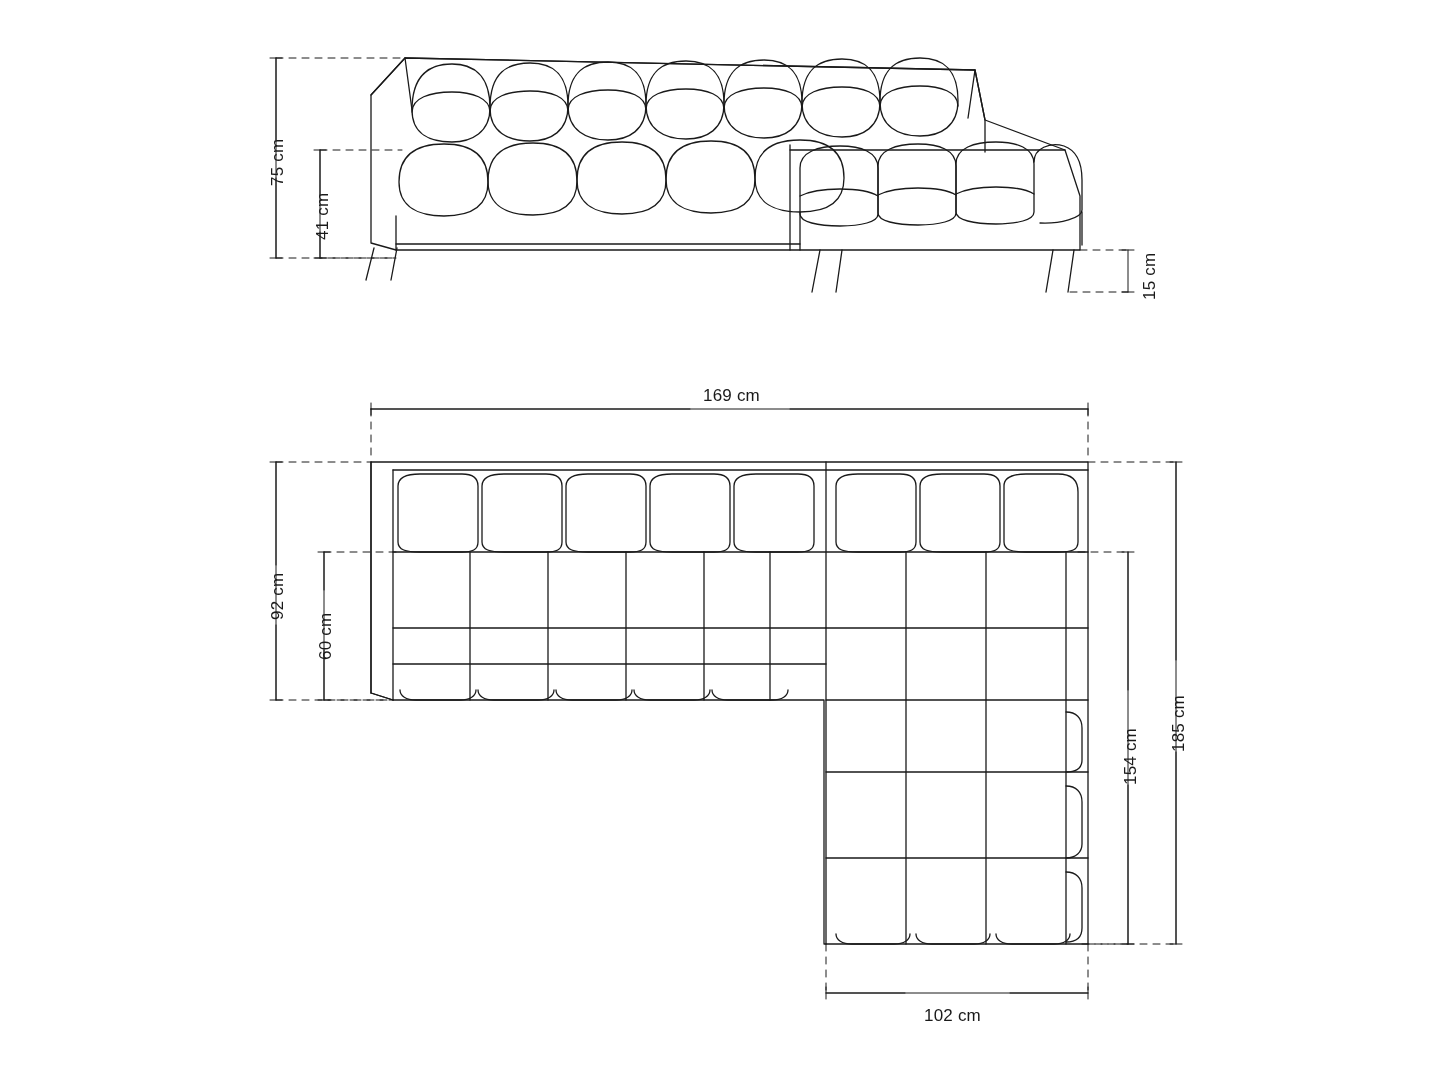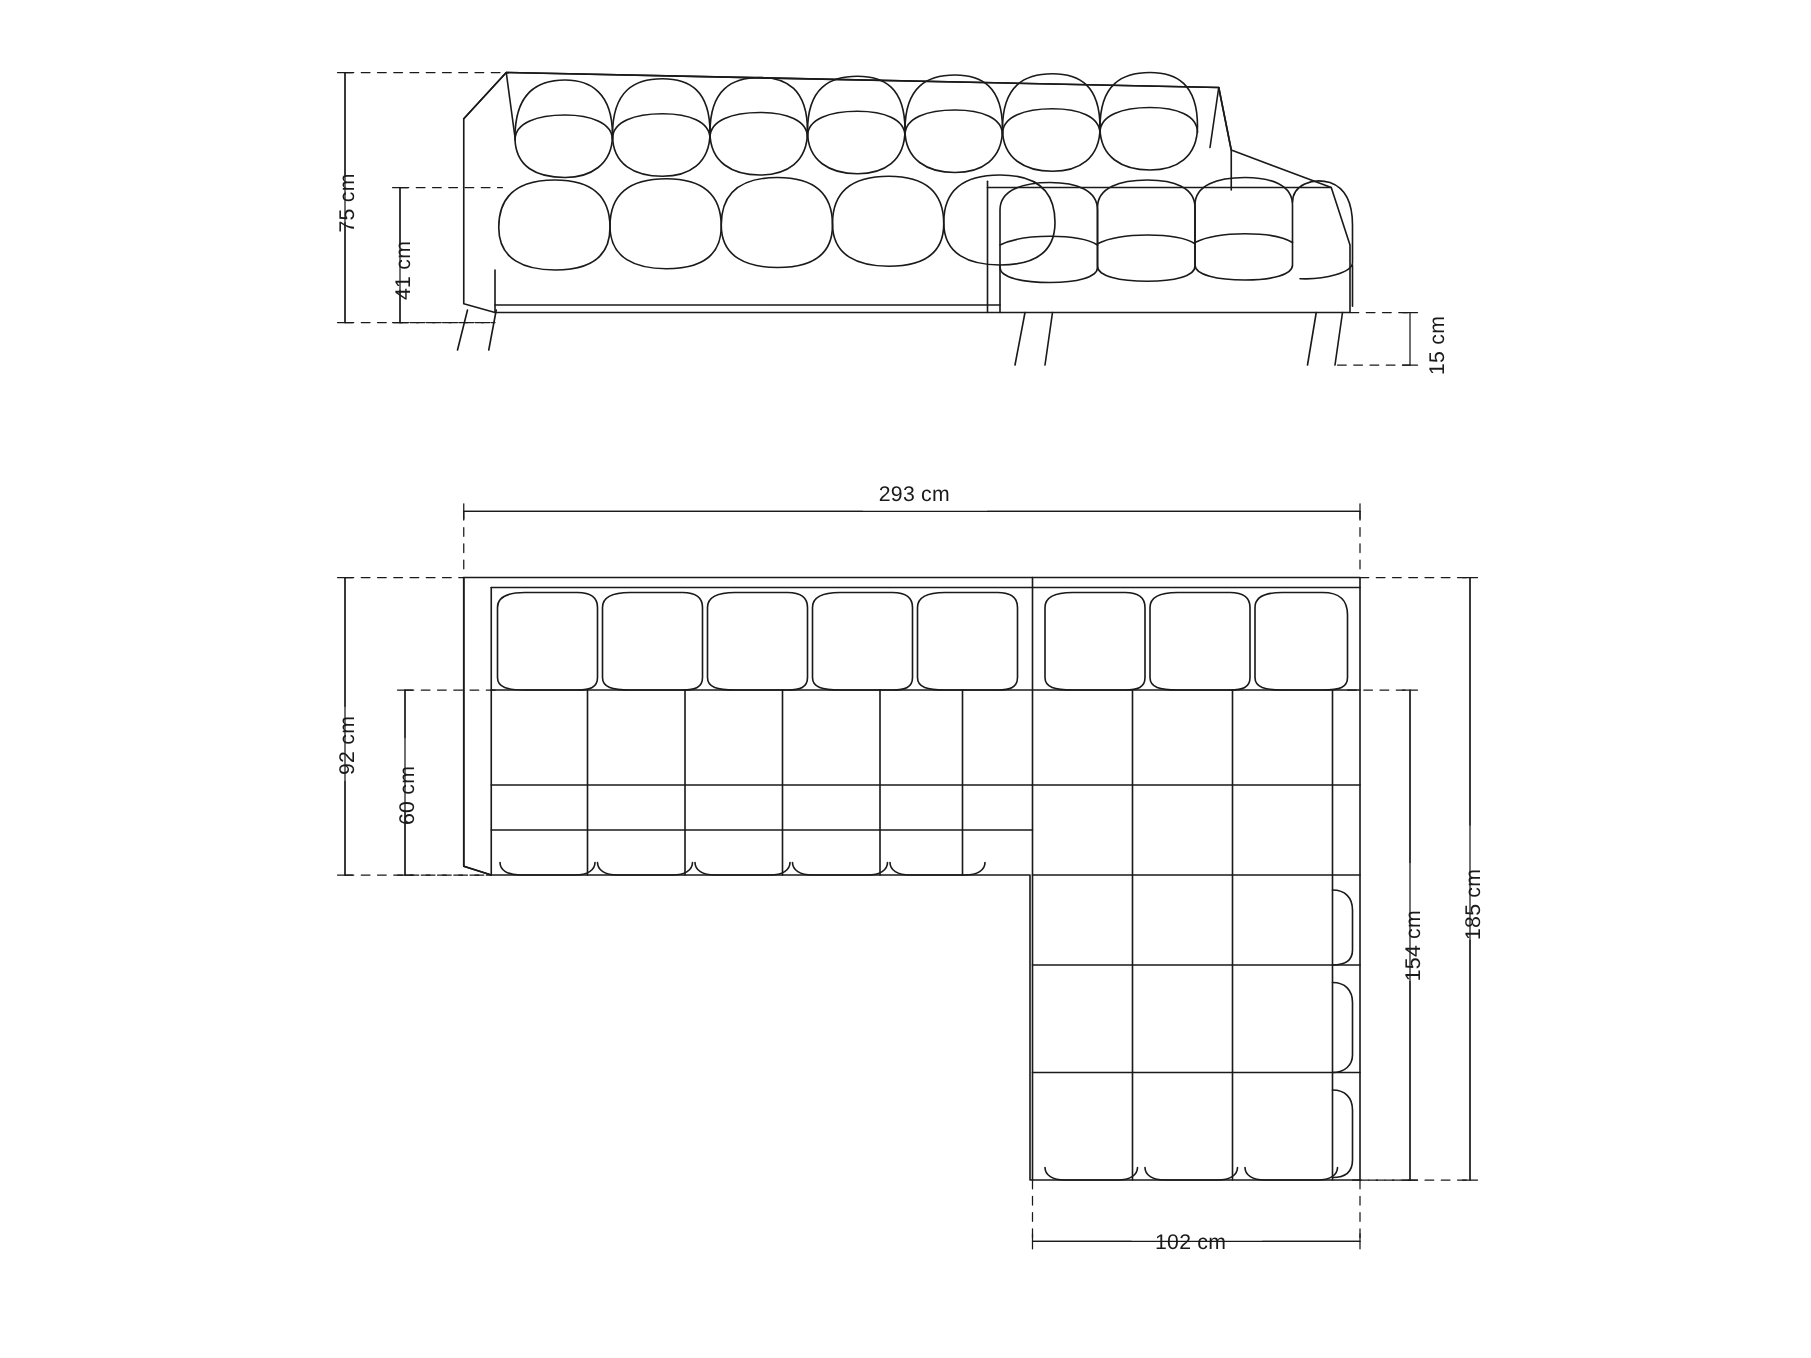--- a/index.html
+++ b/index.html
@@ -227,25 +227,25 @@
       </g>
     </g>
   </svg>
 
   <div class="dim-label vertical" style="left:268px; top:186px; transform:rotate(-90deg);">75 cm</div>
 
   <div class="dim-label vertical" style="left:313px; top:240px; transform:rotate(-90deg);">41 cm</div>
 
   <div class="dim-label vertical" style="left:1140px; top:300px; transform:rotate(-90deg);">15 cm</div>
 
-  <div class="dim-label" style="left:703px; top:386px;">293 cm</div>
+  <div class="dim-label" style="left:703px; top:386px;">169 cm</div>
 
   <div class="dim-label vertical" style="left:268px; top:620px; transform:rotate(-90deg);">92 cm</div>
 
   <div class="dim-label vertical" style="left:316px; top:660px; transform:rotate(-90deg);">60 cm</div>
 
   <div class="dim-label vertical" style="left:1169px; top:752px; transform:rotate(-90deg);">185 cm</div>
 
   <div class="dim-label vertical" style="left:1121px; top:785px; transform:rotate(-90deg);">154 cm</div>
 
-  <div class="dim-label" style="left:924px; top:984px;">102 cm</div>
+  <div class="dim-label" style="left:924px; top:1006px;">102 cm</div>
 
 </div>
 
 </body></html>

